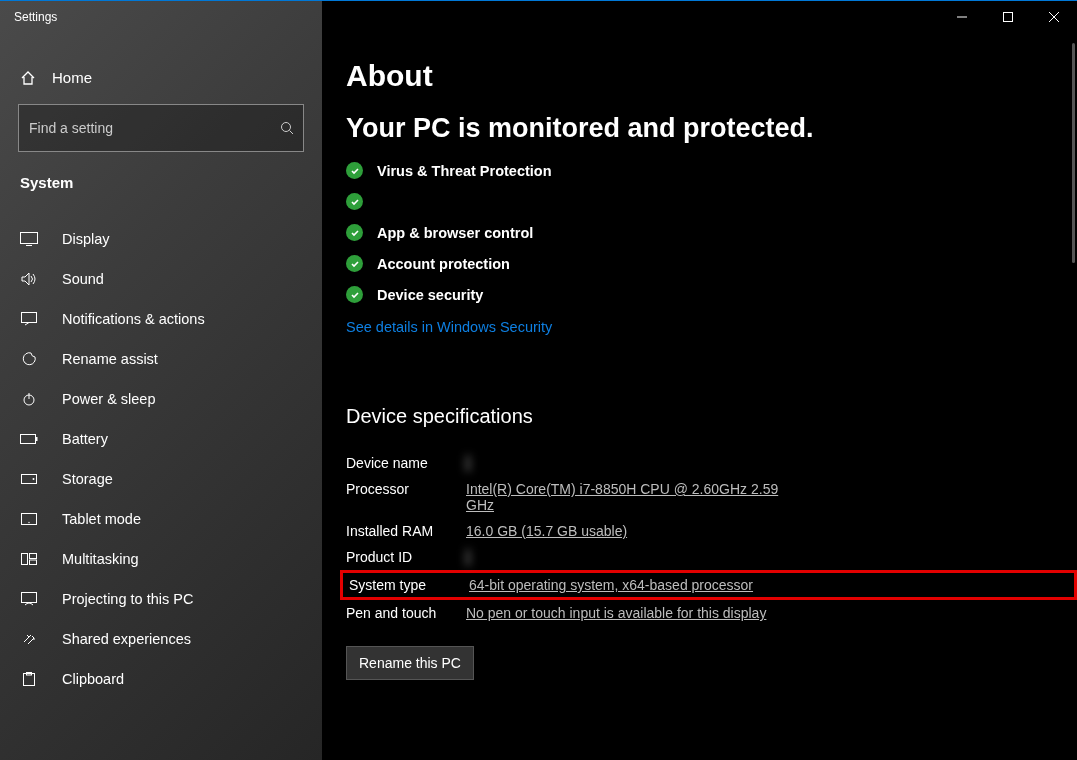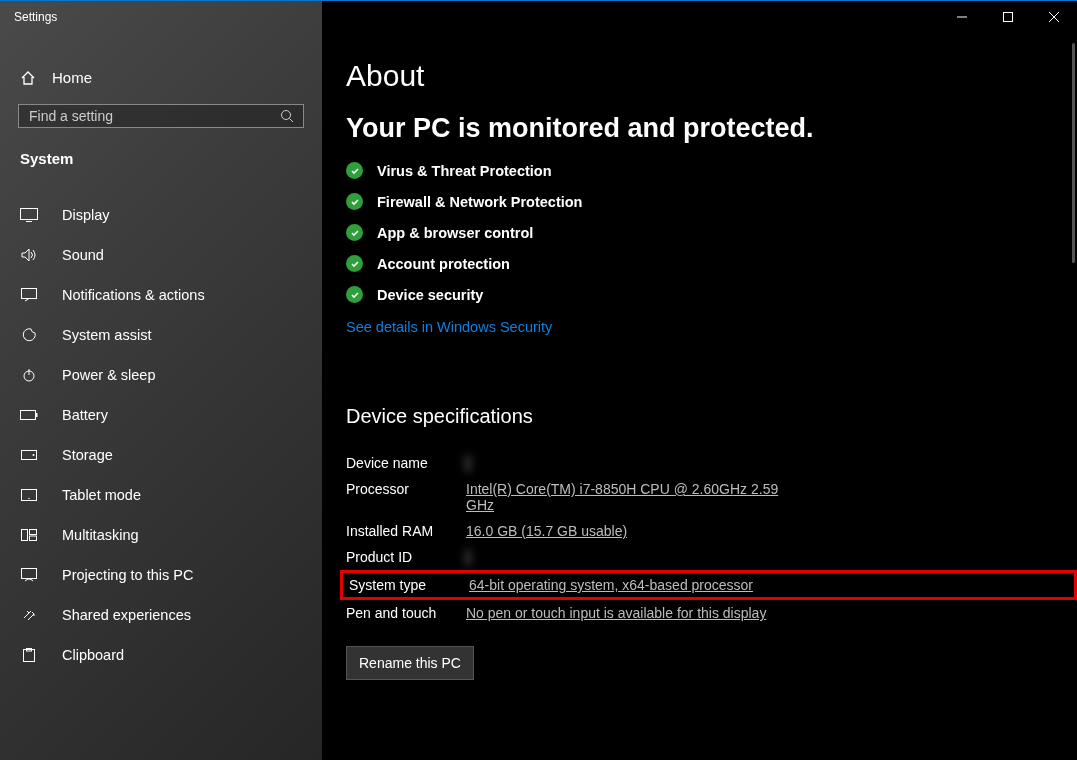--- a/index.html
+++ b/index.html
@@ -6,29 +6,29 @@
   html, body { width: 1077px; height: 760px; background: #000; color: #fff; overflow: hidden; }
   .window { position: relative; width: 100%; height: 100%; display: flex; flex-direction: column; border-top: 1px solid #0078d7; }
   .titlebar { height: 30px; display: flex; align-items: center; background: transparent; position: absolute; top:1px; left:0; right:0; z-index:5; }
   .titlebar .title { font-size: 12px; padding-left:14px; color:#fff; }
   .win-buttons { margin-left:auto; display:flex; }
   .win-btn { width:46px; height:30px; display:flex; align-items:center; justify-content:center; color:#fff; }
   .body { display:flex; flex:1; height:100%; }
   .sidebar { width:322px; height:100%; background:linear-gradient(135deg,#4a4a4a 0%, #3c3c3c 35%, #303030 70%, #262626 100%); padding-top:60px; color:#fff; position:relative; }
   .home-row { display:flex; align-items:center; gap:16px; padding:8px 20px 18px 20px; font-size:15px; }
   .search-wrap { margin:0 18px 22px 18px; position:relative; }
-  .search { width:100%; height:24px; background:rgba(0,0,0,0.25); border:1px solid #888; color:#ccc; font-size:14px; padding:0 34px 0 10px; }
+  .search { width:100%; height:48px; background:rgba(0,0,0,0.25); border:1px solid #888; color:#ccc; font-size:14px; padding:0 34px 0 10px; }
   .search::placeholder { color:#ccc; }
   .search-icon { position:absolute; right:10px; top:50%; transform:translateY(-50%); color:#ccc; }
   .cat-label { font-weight:600; font-size:15px; padding:0 20px 10px 20px; }
   .nav { margin-top:18px; }
   .nav-item { display:flex; align-items:center; gap:24px; padding:12px 20px; font-size:14.5px; cursor:default; }
   .nav-item .ico { width:18px; display:flex; justify-content:center; }
   .main { flex:1; background:#000; padding:58px 0 0 24px; position:relative; overflow:hidden; }
-  h1.page-title { font-weight:400; font-size:30px; margin-bottom:20px; }
+  h1.page-title { font-weight:700; font-size:30px; margin-bottom:20px; }
   h2.sub-head { font-weight:700; font-size:27px; margin-bottom:18px; }
   .prot-list { margin-bottom:16px; }
   .prot-item { display:flex; align-items:flex-end; gap:14px; font-size:14.5px; font-weight:600; margin-bottom:14px; }
   .check-badge { width:17px; height:17px; border-radius:50%; background:#2e9f3a; display:flex; align-items:center; justify-content:center; }
   .link { color:#0e7fe1; font-size:14.5px; cursor:pointer; }
   .section-gap { height:70px; }
   h2.dev-spec { font-weight:400; font-size:20px; margin-bottom:22px; }
   .spec-table { font-size:14px; }
   .spec-row { display:flex; padding:5px 0; }
   .spec-label { width:120px; color:#fff; }
@@ -117,21 +117,21 @@
               </svg>
             </span>
           <span>Notifications &amp; actions</span>
         </div>
         <div class="nav-item">
           <span class="ico">
               <svg width="14" height="14" viewBox="0 0 14 14">
                 <path d="M9 1 A6 6 0 1 0 13 5 A4.5 4.5 0 0 1 9 1 Z" fill="none" stroke="#fff"></path>
               </svg>
             </span>
-          <span>System assist</span>
+          <span>Rename assist</span>
         </div>
         <div class="nav-item">
           <span class="ico">
               <svg width="14" height="14" viewBox="0 0 14 14">
                 <circle cx="7" cy="8" r="5" fill="none" stroke="#fff"></circle>
                 <path d="M7 1 V7" stroke="#fff"></path>
               </svg>
             </span>
           <span>Power &amp; sleep</span>
         </div>
@@ -214,21 +214,20 @@
               </svg>
             </span>
           <span>Virus &amp; Threat Protection</span>
         </div>
         <div class="prot-item">
           <span class="check-badge">
               <svg width="10" height="10" viewBox="0 0 10 10">
                 <path d="M2 5 L4 7 L8 3" fill="none" stroke="#fff" stroke-width="1.6"></path>
               </svg>
             </span>
-          <span>Firewall &amp; Network Protection</span>
         </div>
         <div class="prot-item">
           <span class="check-badge">
               <svg width="10" height="10" viewBox="0 0 10 10">
                 <path d="M2 5 L4 7 L8 3" fill="none" stroke="#fff" stroke-width="1.6"></path>
               </svg>
             </span>
           <span>App &amp; browser control</span>
         </div>
         <div class="prot-item">

